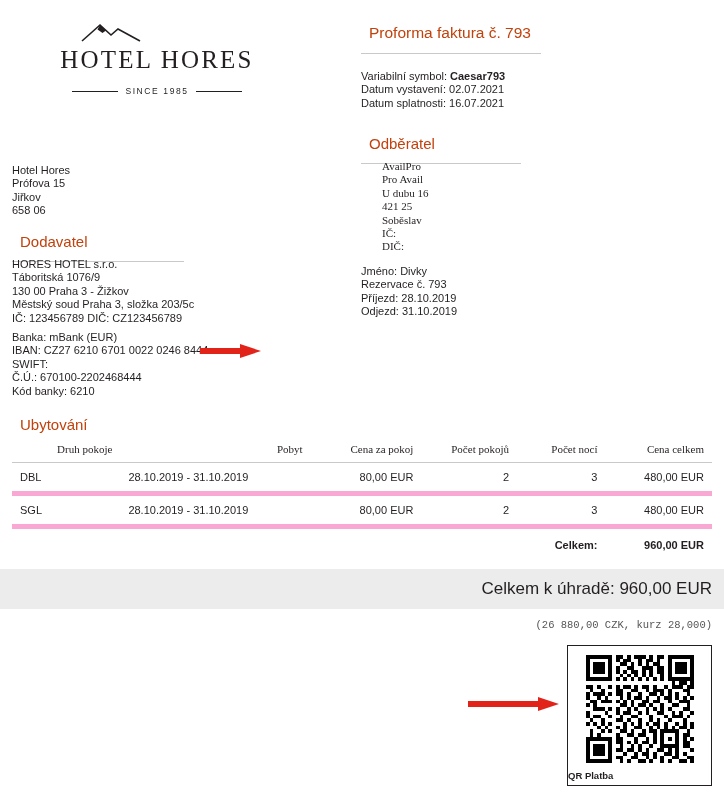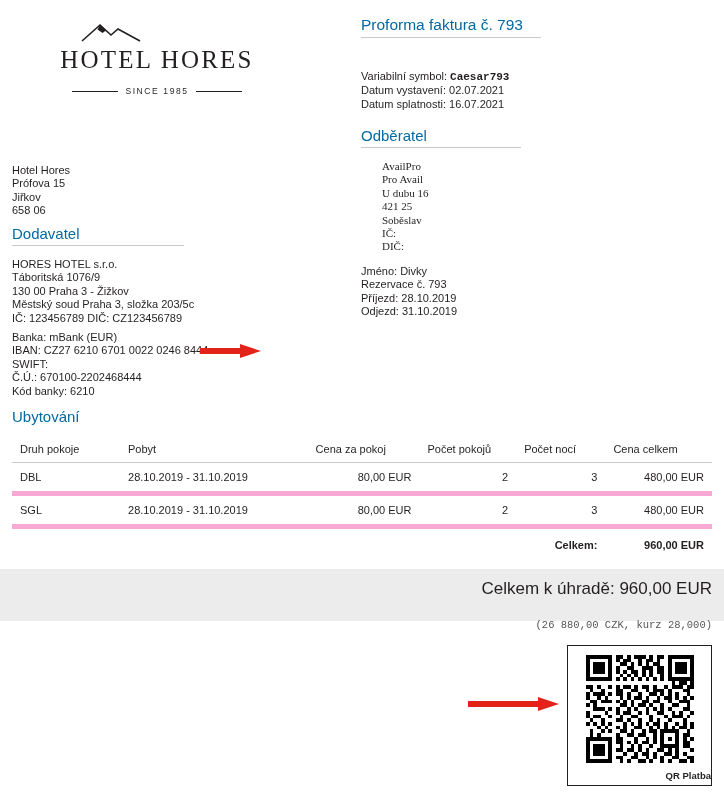--- a/index.html
+++ b/index.html
@@ -64,32 +64,31 @@
   .block {
     position: absolute;
   }
   .line {
     line-height: 13.4px;
     white-space: nowrap;
   }
   .section-head {
     font-size: 15px;
     font-weight: normal;
-    color: #0369a1;
+    color: #c2410c;
     padding-bottom: 3px;
-    margin: 0;
+    margin: 8px;
     white-space: nowrap;
   }
   .section-rule {
     border-bottom: 1px solid #c9c9c9;
     height: 0;
   }
   .bold {
     font-weight: bold;
-    font-family: Liberation Mono, monospace;
   }
 
   
   .doc-title {
     position: absolute;
     left: 361px;
     top: 16px;
     width: 180px;
   }
   .doc-title .section-head {
@@ -152,25 +151,26 @@
   table.rooms {
     position: absolute;
     left: 12px;
     top: 438px;
     width: 700px;
     border-collapse: collapse;
     font-size: 11px;
   }
   table.rooms th {
     font-weight: normal;
-    text-align: left;
+    text-align: right;
     padding: 5px 8px 7px 8px;
     border-bottom: 1px solid #c9c9c9;
     color: #231f20;
     white-space: nowrap;
+    font-family: Liberation Serif, serif;
   }
   table.rooms td {
     padding: 8px 8px;
     border-bottom: 5px solid #f9a8d4;
     color: #231f20;
     white-space: nowrap;
   }
   table.rooms tr.total td {
     border-bottom: none;
     padding-top: 10px;
@@ -179,21 +179,21 @@
   .num {
     text-align: right;
   }
 
   
   .total-band {
     position: absolute;
     left: 0;
     top: 569px;
     width: 724px;
-    height: 52px;
+    height: 40px;
     background: #ececec;
   }
   .total-band .label {
     position: absolute;
     right: 12px;
     top: 10px;
     font-size: 17px;
     color: #231f20;
     white-space: nowrap;
   }
@@ -223,21 +223,21 @@
     left: 12px;
     top: 9px;
     width: 120px;
     height: 108px;
   }
   .qr-caption {
     position: absolute;
     left: 0;
     right: 0;
     bottom: 4px;
-    text-align: right;
+    text-align: left;
     font-size: 9.5px;
     font-weight: bold;
     color: #231f20;
   }
 
   
   .arrow {
     position: absolute;
     display: block;
   }

